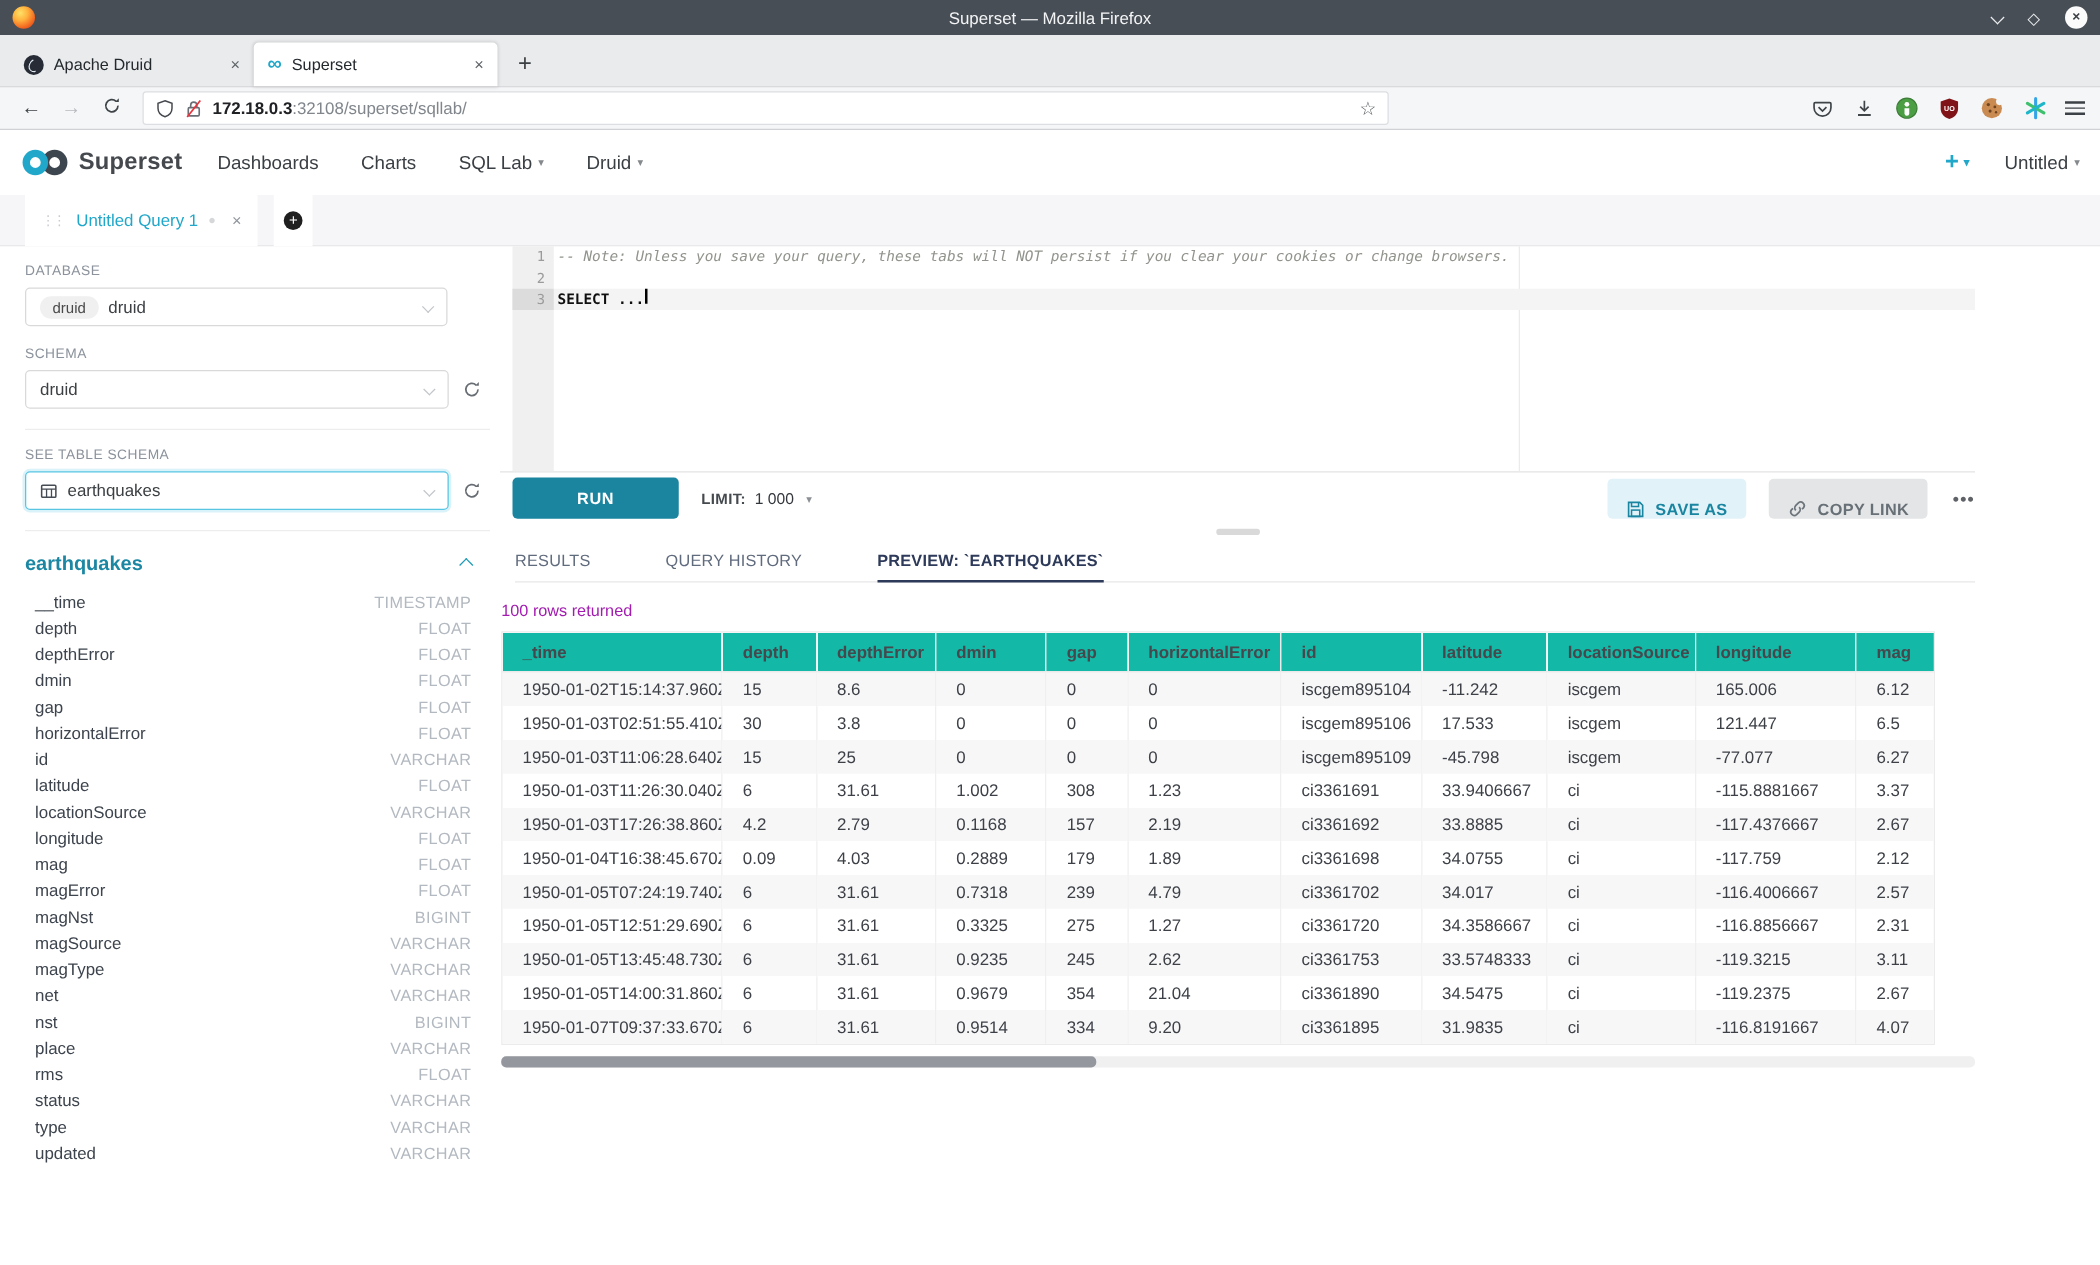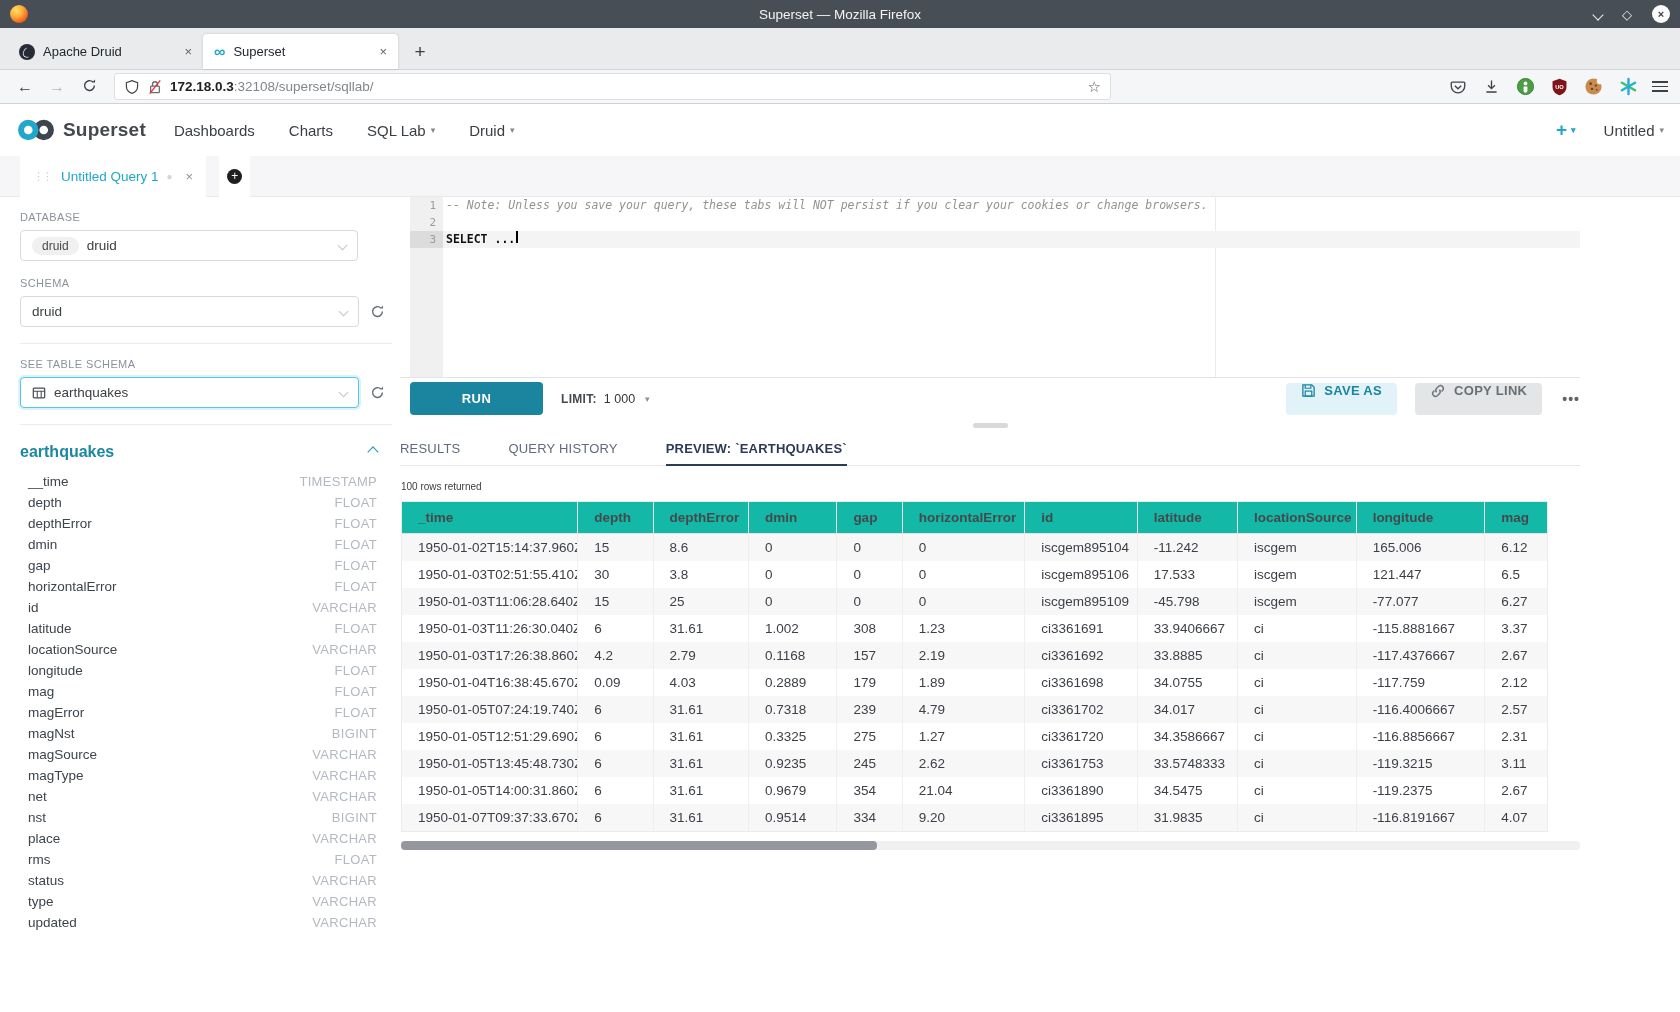--- a/index.html
+++ b/index.html
@@ -98,39 +98,39 @@
   .eline.stmt .code{font-weight:bold;color:#0f0f0f}
   .cursor{display:inline-block;width:1.5px;height:12px;background:#000;vertical-align:-1px;margin-left:1px}
 
   .runbar{height:42px;border-top:1px solid #e4e4e4;display:flex;align-items:center;padding-left:10px;gap:18px}
   .run-btn{width:133px;height:33px;background:#1b85a0;color:#fff;border:none;border-radius:4px;font-size:13px;font-weight:bold;letter-spacing:.5px;font-family:inherit}
   .limit{display:flex;align-items:center;gap:7px;font-size:12px;color:#454a4f}
   .limit-label{font-weight:600;letter-spacing:.3px}
   .limit-value{font-size:12.5px;color:#33373c}
   .limit .ncaret{color:#8c9095;margin-left:3px}
   .runbar .spacer{flex:1}
-  .btn-light{height:32px;display:flex;align-items:flex-start;gap:8px;padding:0 15px;border-radius:4px;font-size:13px;font-weight:bold;letter-spacing:.3px;border:none;font-family:inherit}
+  .btn-light{height:32px;display:flex;align-items:flex-end;gap:8px;padding:0 15px;border-radius:4px;font-size:13px;font-weight:bold;letter-spacing:.3px;border:none;font-family:inherit}
   .saveas{background:#e2f2f9;color:#1985a0}
   .copylink{background:#e4e5e6;color:#687077}
   .more-btn{color:#5f6368;font-size:14px;letter-spacing:1px;font-weight:bold;background:none;border:none;margin-left:2px}
 
   .dragrow{height:13px;display:flex;justify-content:center;align-items:center}
   .handle{width:35px;height:5px;border-radius:2.5px;background:#d9d9d9}
 
-  .stabs{display:flex;gap:48px;border-bottom:1px solid #e8e8e8;height:34px;margin-left:0}
+  .stabs{display:flex;gap:60px;border-bottom:1px solid #e8e8e8;height:34px;margin-left:12px}
   .stab{font-size:13px;letter-spacing:.2px;color:#606b7d;display:flex;align-items:center;position:relative}
   .stab.active{color:#2e3a59;font-weight:600}
   .stab.active::after{content:"";position:absolute;left:0;right:0;bottom:-1px;height:2px;background:#2e3a59}
 
   .actions{display:flex;gap:10px;margin:20px 32px 0 1px}
   .copy-btn{height:35px;display:flex;align-items:center;gap:9px;background:#def0f8;color:#1985a0;font-weight:bold;font-size:13px;letter-spacing:.2px;padding:0 16px;border-radius:4px;border:none;font-family:inherit}
   .filter-input{flex:1;height:35px;border:1px solid #d9d9d9;border-radius:4px;padding:0 12px;font-size:13.5px;color:#3c4043;font-family:inherit;outline:none}
   .filter-input::placeholder{color:#c3c7cc}
 
-  .rowcount{font-size:10px;color:#404040;margin:15px 0 9px 1px}
+  .rowcount{font-size:13px;color:#a21caf;margin:15px 0 9px 1px}
 
   .tablewrap{margin:0 32px 0 1px;border:1px solid #ebebeb}
   table{width:100%;border-collapse:collapse;table-layout:fixed}
   th{background:#14b8a6;text-align:left;font-size:13.5px;font-weight:600;color:#45494e;padding:8px 16px;border-bottom:1px solid #e3e3e3;border-left:1px solid #ebebeb;white-space:nowrap;overflow:hidden}
   td{font-size:13.5px;color:#3d4147;padding:6px 16px;border-left:1px solid #efefef;white-space:nowrap;overflow:hidden}
   tbody tr:nth-child(odd) td{background:#f7f7f8}
   th:first-child,td:first-child{border-left:none}
 
   .hscroll{height:9px;margin:9px 0 0 1px;background:#f0f0f1;border-radius:4px;position:relative}
   .hthumb{position:absolute;left:0;top:0;height:9px;width:476px;border-radius:4px;background:#94979e}

